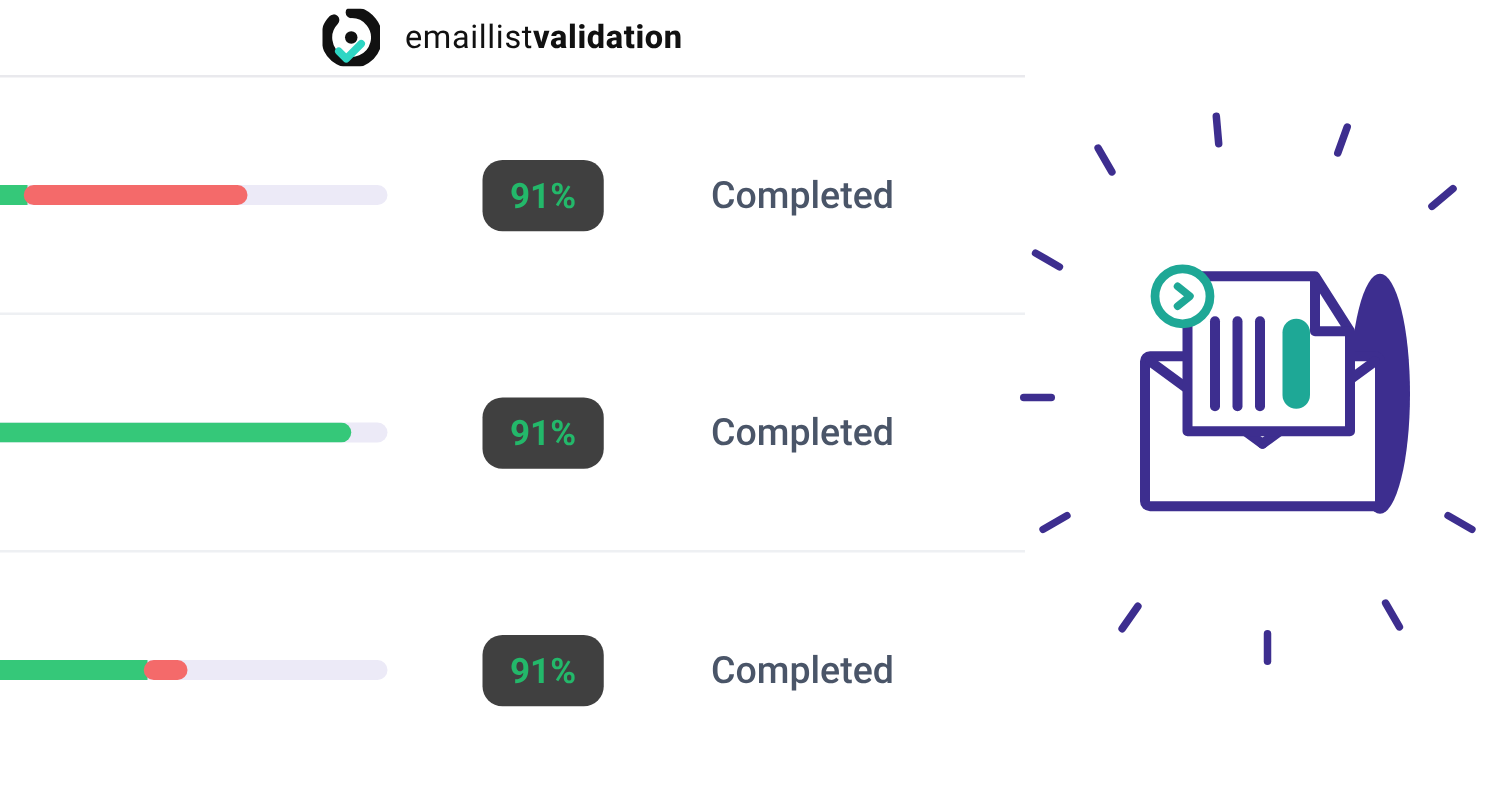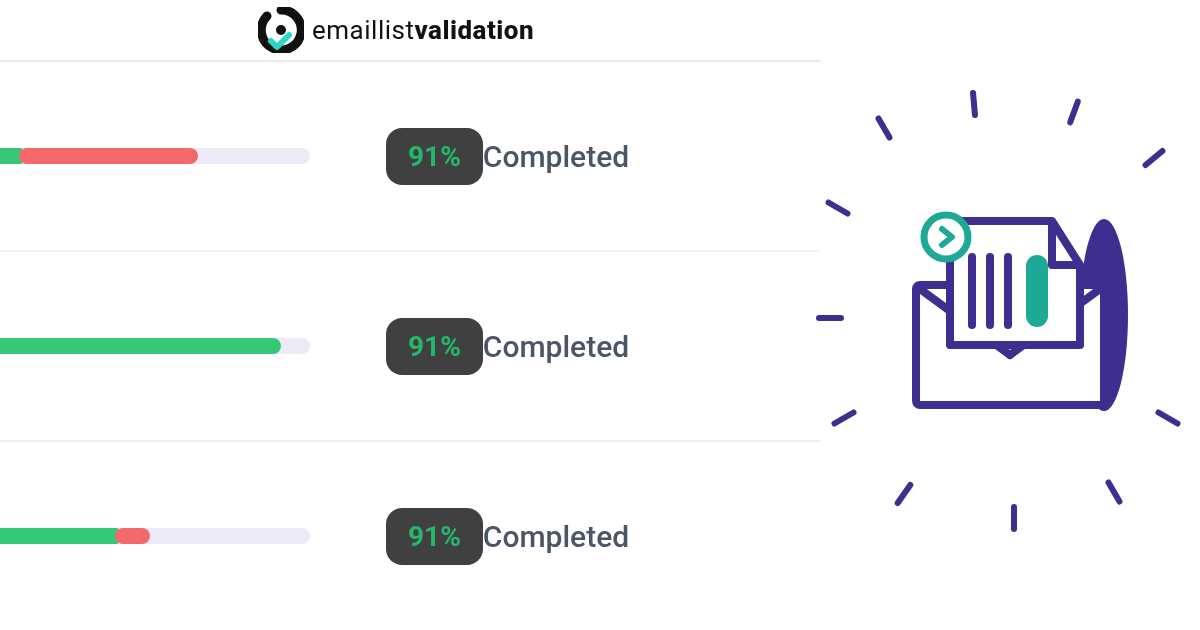--- a/index.html
+++ b/index.html
@@ -1,36 +1,36 @@
 <!DOCTYPE html>
 <html><head>
 <meta charset="utf-8">
 <style>
   * { box-sizing: border-box; margin: 0; padding: 0; }
   html, body { width: 1200px; height: 630px; font-family: -apple-system, BlinkMacSystemFont, "Segoe UI", Roboto, sans-serif; background: #fff; overflow: hidden; }
   .page { display: flex; width: 1200px; height: 630px; }
   .left { width: 820px; height: 630px; display: flex; flex-direction: column; }
   .header { height: 60px; display: flex; align-items: center; padding-left: 210px; }
-  .logo-wrap { display: flex; align-items: center; gap: 8px; padding-left: 48px; }
+  .logo-wrap { display: flex; align-items: center; gap: 20px; padding-left: 48px; }
   .logo-mark { width: 46px; height: 46px; position: relative; }
   .brand-text { font-size: 26px; color: #111; letter-spacing: 0.5px; }
   .brand-light { font-weight: 400; }
   .brand-bold { font-weight: 800; }
   .rule { height: 2px; background: #e9e9ed; width: 100%; }
   .rows { flex: 1; display: flex; flex-direction: column; }
   .row { flex: 1; border-bottom: 2px solid #eef0f3; display: flex; align-items: center; padding-right: 30px; }
   .row:last-child { border-bottom: none; }
   .bar-wrap { width: 320px; margin-left: -10px; }
   .bar { height: 16px; border-radius: 999px; background: #eceaf7; position: relative; overflow: hidden; }
   .seg { position: absolute; top: 0; bottom: 0; }
   .seg-green { background: #35c879; border-radius: 999px 0 0 999px; }
   .seg-red { background: #f46a6a; }
   .cap-rounded-right { border-radius: 999px; }
   .pct-pill { margin-left: 76px; background: #404040; color: #23b86a; font-weight: 700; font-size: 28px; padding: 12px 22px; border-radius: 16px; min-width: 96px; text-align: center; }
-  .status { color: #4a5568; font-size: 30px; font-weight: 500; }
+  .status { margin-left: 86px; color: #4a5568; font-size: 30px; font-weight: 500; }
   .right { flex: 1; display: flex; align-items: center; justify-content: center; }
   .illus { width: 360px; height: 420px; position: relative; }
   .ray { position: absolute; width: 28px; height: 6px; background: #3d2e8f; border-radius: 4px; }
   .envelope-svg { position: absolute; left: 50%; top: 50%; transform: translate(-50%, -50%); }
 </style>
 </head>
 <body>
 
 <div class="page">
 

